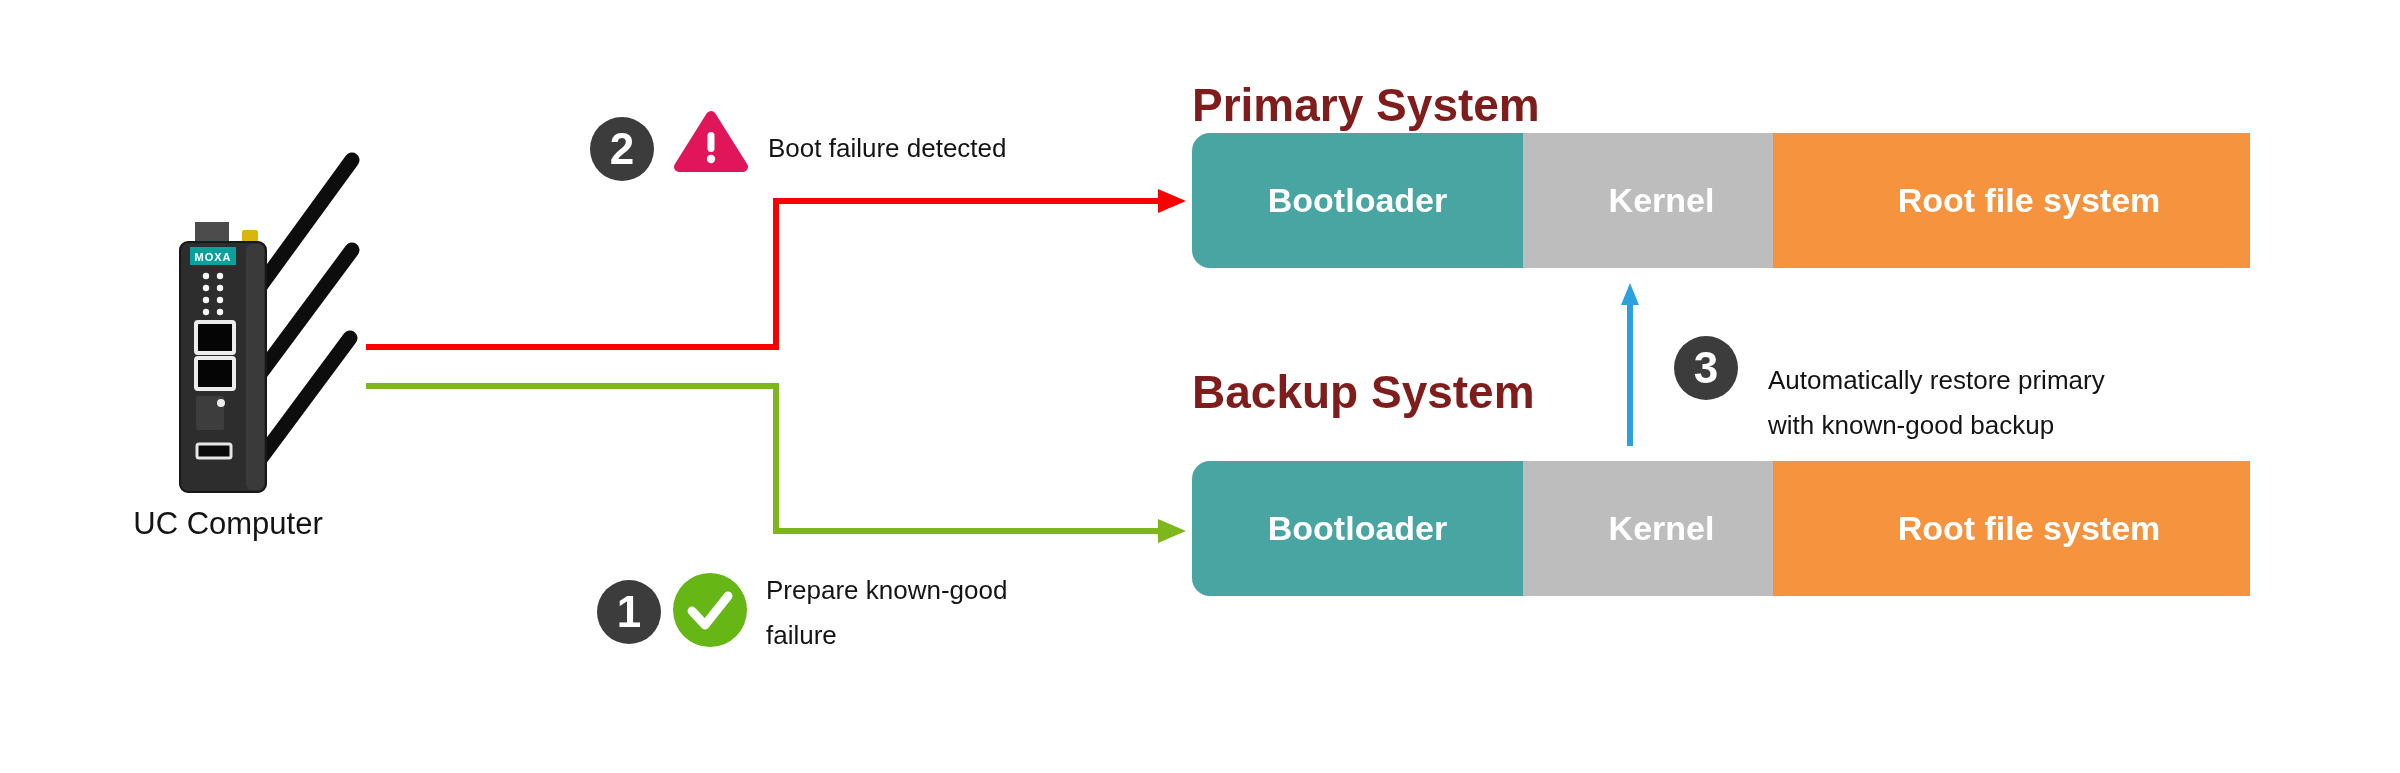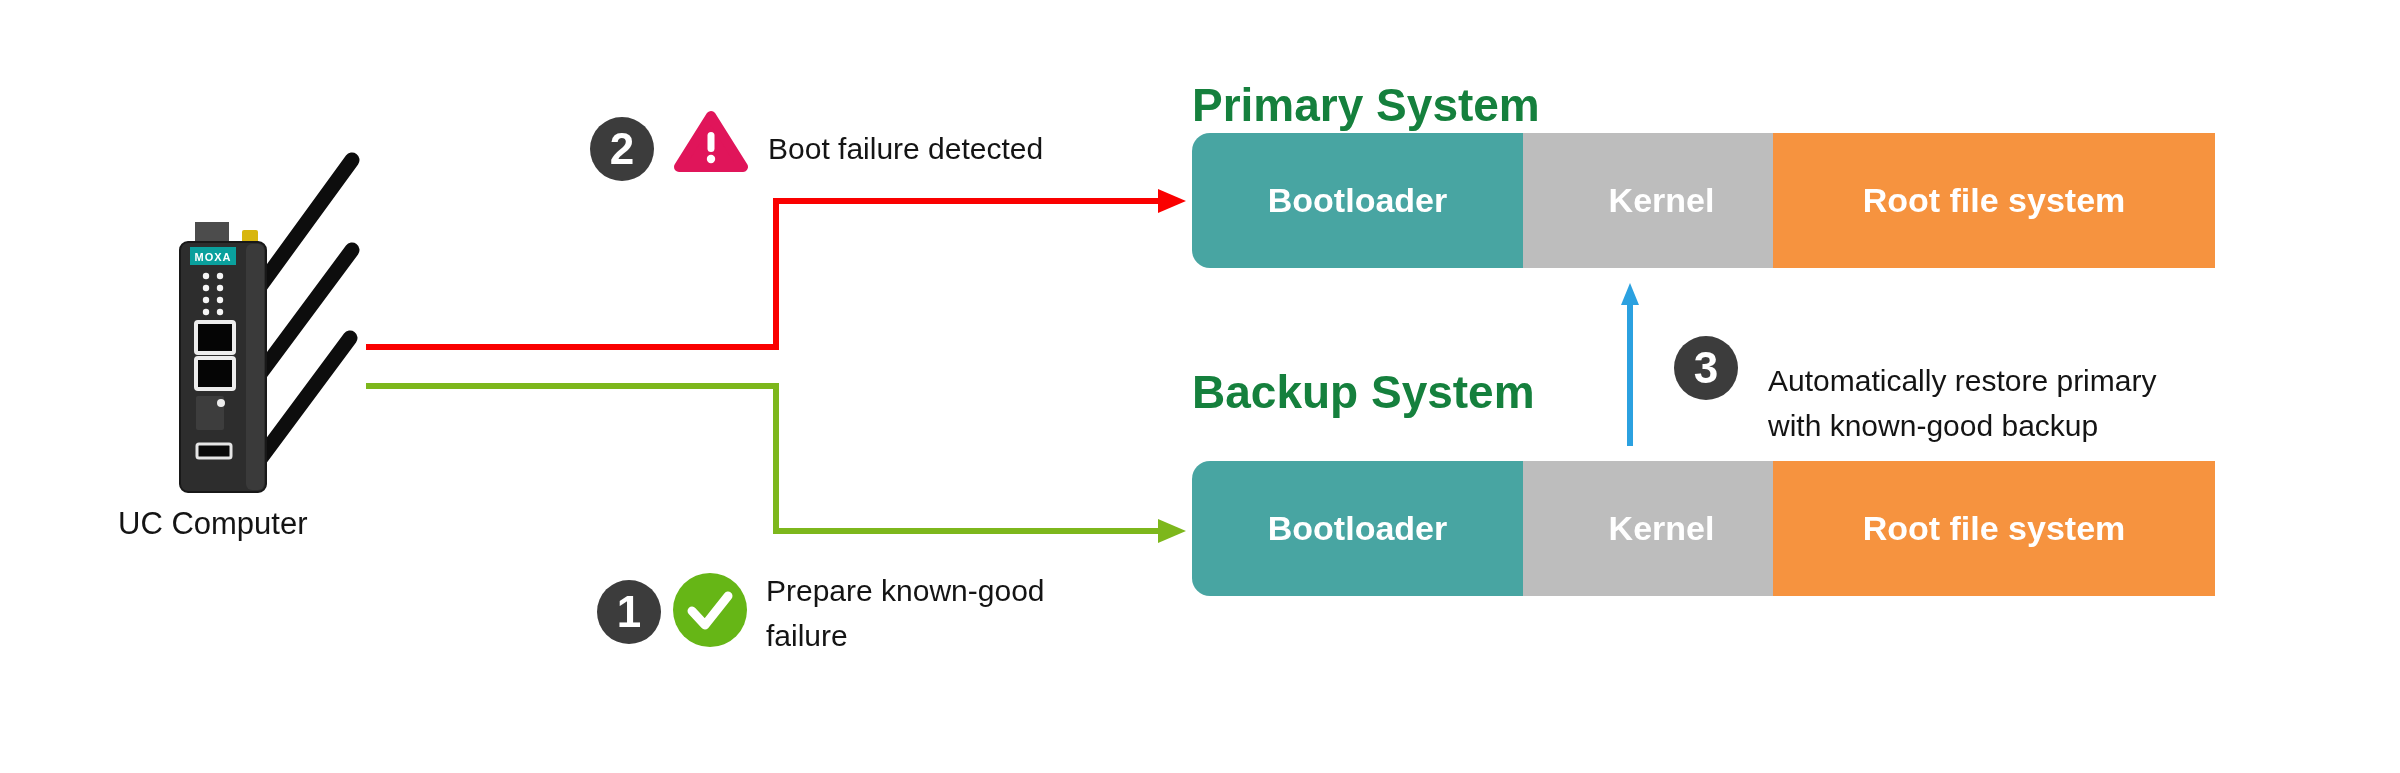--- a/index.html
+++ b/index.html
@@ -7,48 +7,48 @@
     position:relative;
     width:2400px;height:773px;
     background:#ffffff;
     font-family:"Liberation Sans","DejaVu Sans",sans-serif;
     overflow:hidden;
   }
   .abs{position:absolute;}
   svg.overlay{position:absolute;left:0;top:0;}
   .sys-title{
     position:absolute;
-    font-size:46px;font-weight:700;color:#15803d;
+    font-size:46px;font-weight:700;color:#7f1d1d;
     line-height:46px;white-space:nowrap;
   }
   .sys-box{
     position:absolute;
     width:1108px;height:135px;
     border-radius:18px;overflow:hidden;
     display:flex;
   }
   .seg{
     height:100%;display:flex;align-items:center;justify-content:center;
     color:#ffffff;font-size:34px;font-weight:700;white-space:nowrap;
   }
   .seg.bootloader{width:331px;}
   .seg.kernel{width:223px;padding-left:27px;}
-  .seg.rootfs{width:442px;}
+  .seg.rootfs{width:442px;padding-left:35px;}
   .badge{
     position:absolute;width:64px;height:64px;border-radius:50%;
     display:flex;align-items:center;justify-content:center;
     color:#ffffff;font-size:44px;font-weight:700;
   }
   .step-text{
     position:absolute;
-    font-size:30px;line-height:45px;color:#141414;white-space:nowrap;
+    font-size:26px;line-height:45px;color:#141414;white-space:nowrap;
   }
   .uc-label{
     position:absolute;left:118px;top:506px;width:220px;
-    font-size:31px;color:#141414;white-space:nowrap;
+    text-align:center;font-size:31px;color:#141414;white-space:nowrap;
   }
 </style>
 </head>
 <body>
 
 <div class="stage">
 
   <svg class="overlay" width="2400" height="773" viewBox="0 0 2400 773">
 
     <path d="M366 347 H776 V201 H1160" fill="none" stroke-width="6" stroke="#FA0000"></path>

